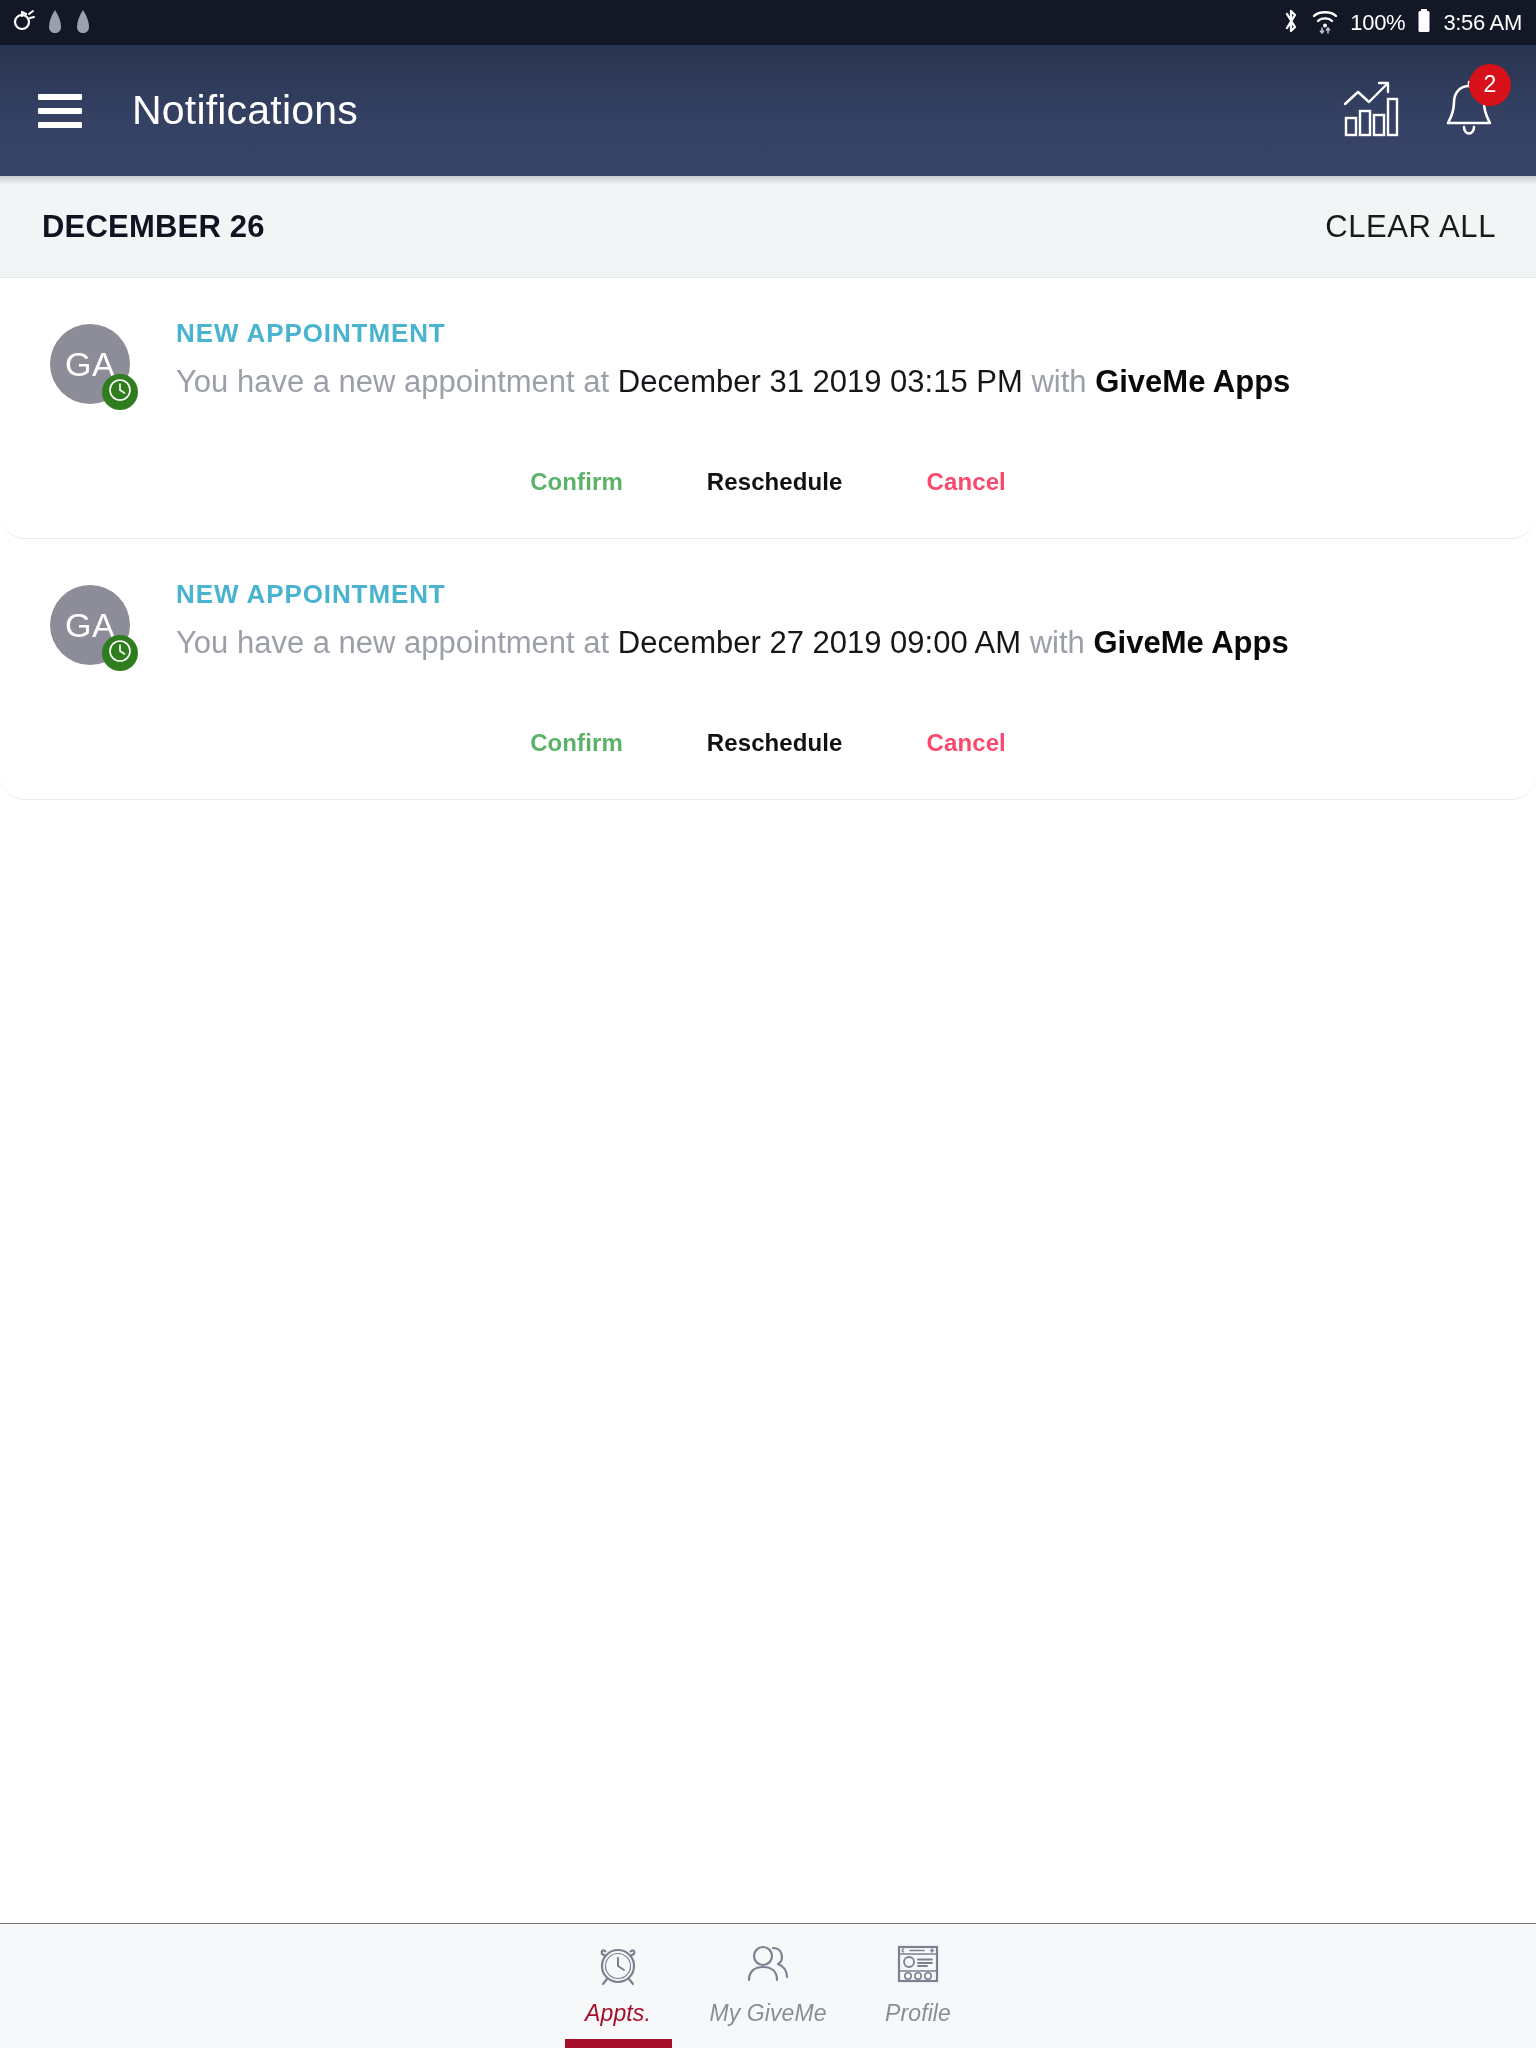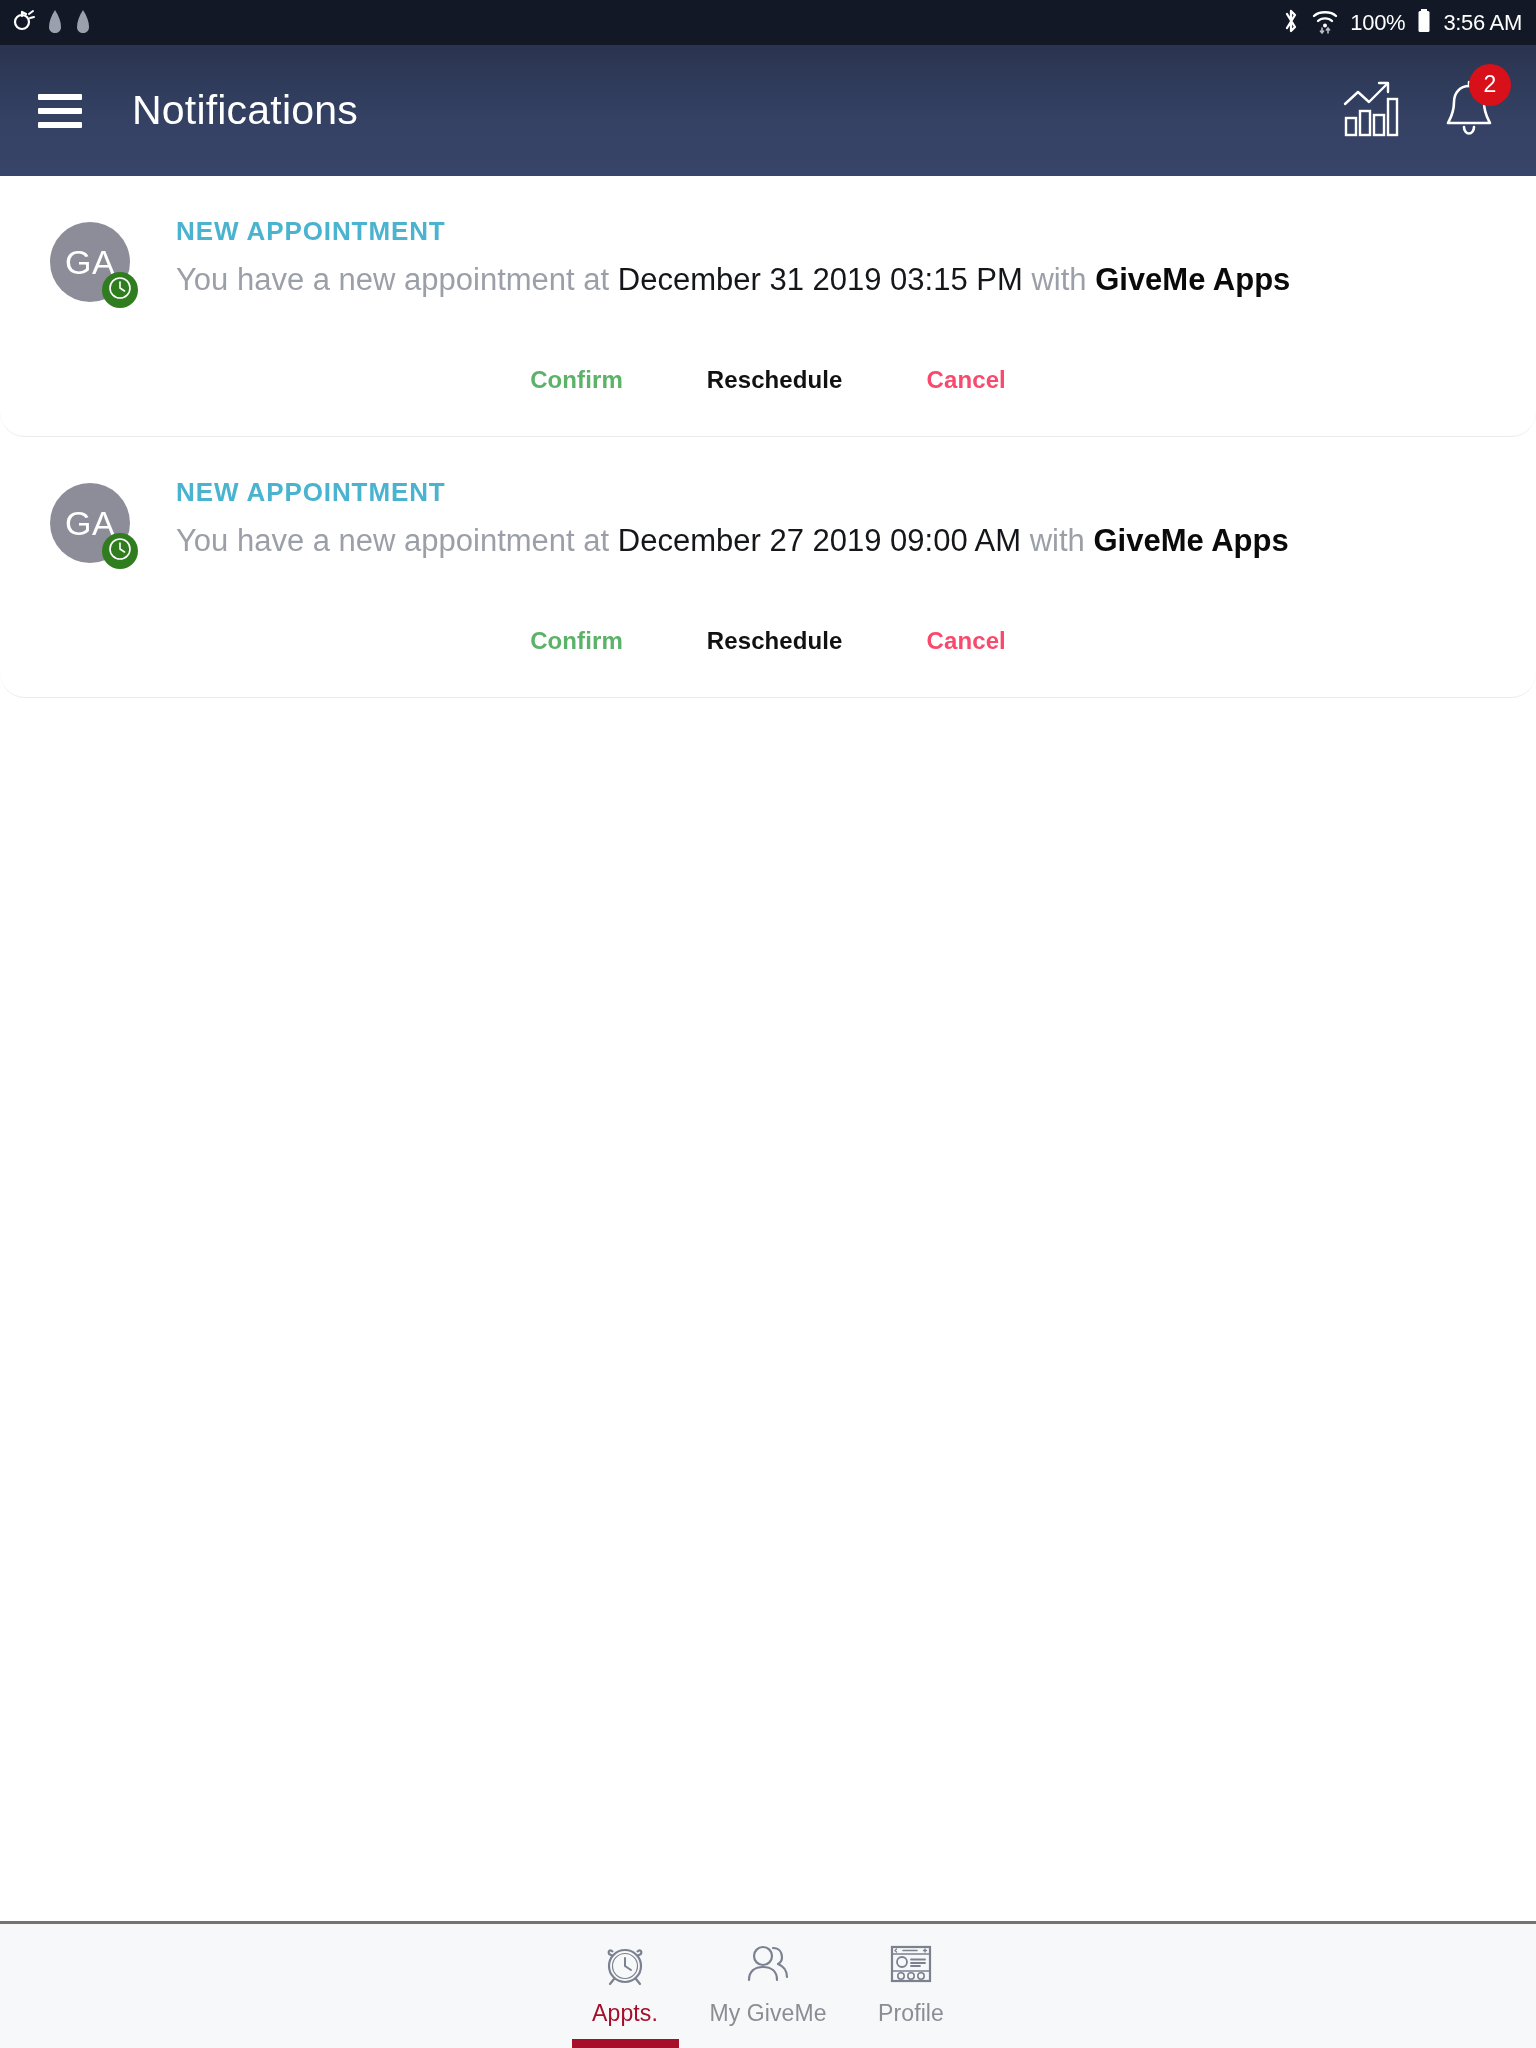--- a/index.html
+++ b/index.html
@@ -241,26 +241,27 @@
     letter-spacing: 0.1px;
   }
   .act.confirm { color: #5cb268; }
   .act.reschedule { color: #111111; }
   .act.cancel { color: #f9496c; }
 
   
   .bottom-nav {
     flex: 0 0 124px;
     background: #f7f8f9;
-    border-top: 3px solid #737373;
+    border-top: 1px solid #737373;
     display: flex;
     justify-content: center;
     align-items: flex-start;
-    gap: 0;
-    position: relative;
+    gap: 7px;
+    position: relative;
+    font-style: italic;
   }
   .nav-item {
     width: 143px;
     height: 124px;
     display: flex;
     flex-direction: column;
     align-items: center;
     justify-content: flex-start;
     padding-top: 14px;
     cursor: pointer;
@@ -366,20 +367,24 @@
             <path d="M27 6 C18 6 12 13 12 22 C12 33 8 39 6 43 L48 43 C46 39 42 33 42 22 C42 13 36 6 27 6 Z" fill="none" stroke="#fff" stroke-width="2.6" stroke-linejoin="round"></path>
             <path d="M22 47 C22 51 24.5 53.5 27 53.5 C29.5 53.5 32 51 32 47" fill="none" stroke="#fff" stroke-width="2.6" stroke-linecap="round"></path>
             <path d="M27 6 L27 2" fill="none" stroke="#fff" stroke-width="2.6" stroke-linecap="round"></path>
           </svg>
         </span>
         <span class="badge">2</span>
       </div>
     </div>
   </div>
 
+  <div class="section-header">
+    <div class="section-date">DECEMBER 26</div>
+    <div class="clear-all">CLEAR ALL</div>
+  </div>
 
   <div class="notif-list">
 
     <div class="notif-item">
       <div class="notif-top">
         <div class="avatar-wrap">
           <div class="avatar">GA</div>
           <div class="avatar-badge">
             <span>
               <svg width="24" height="24" viewBox="0 0 24 24">

